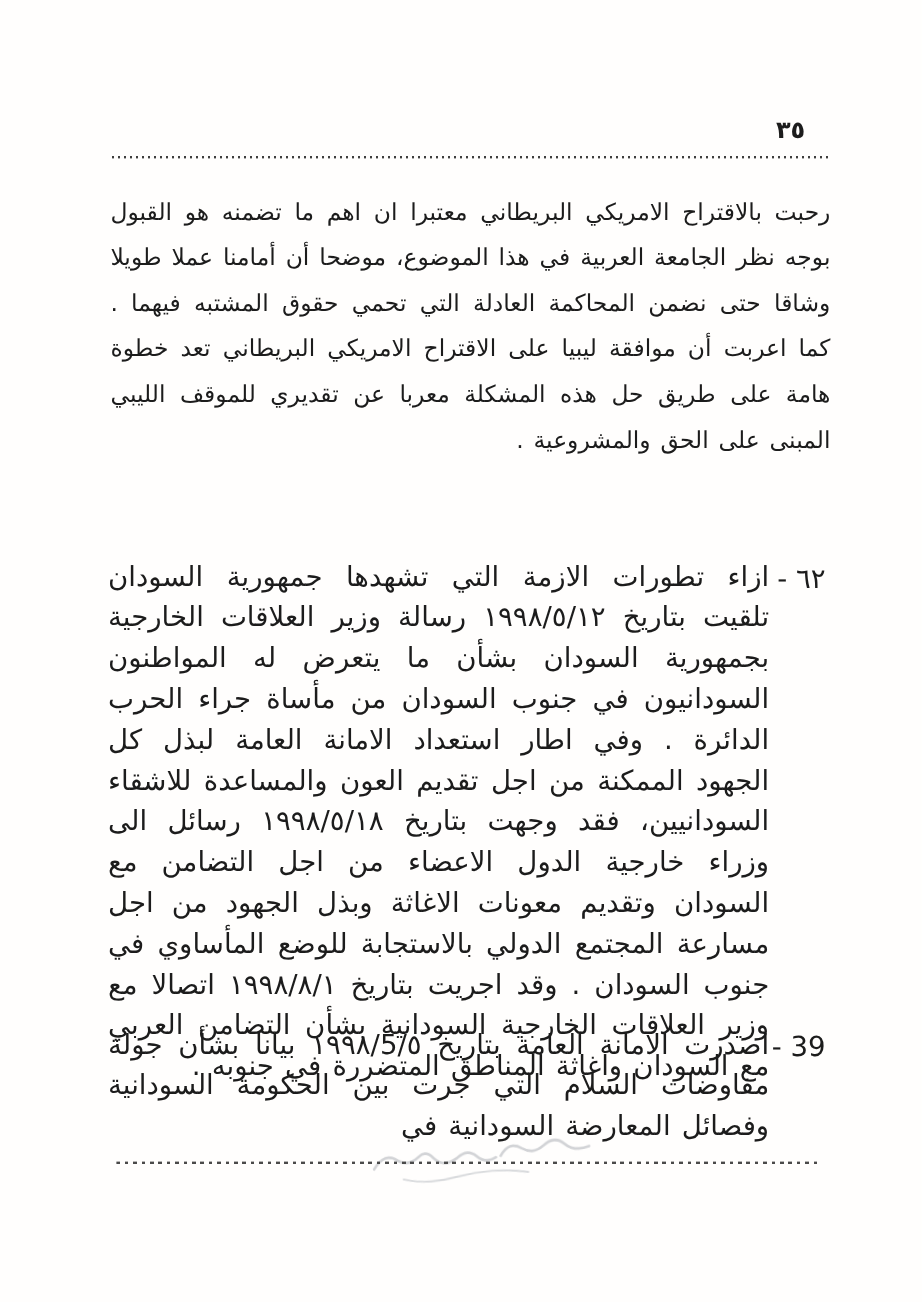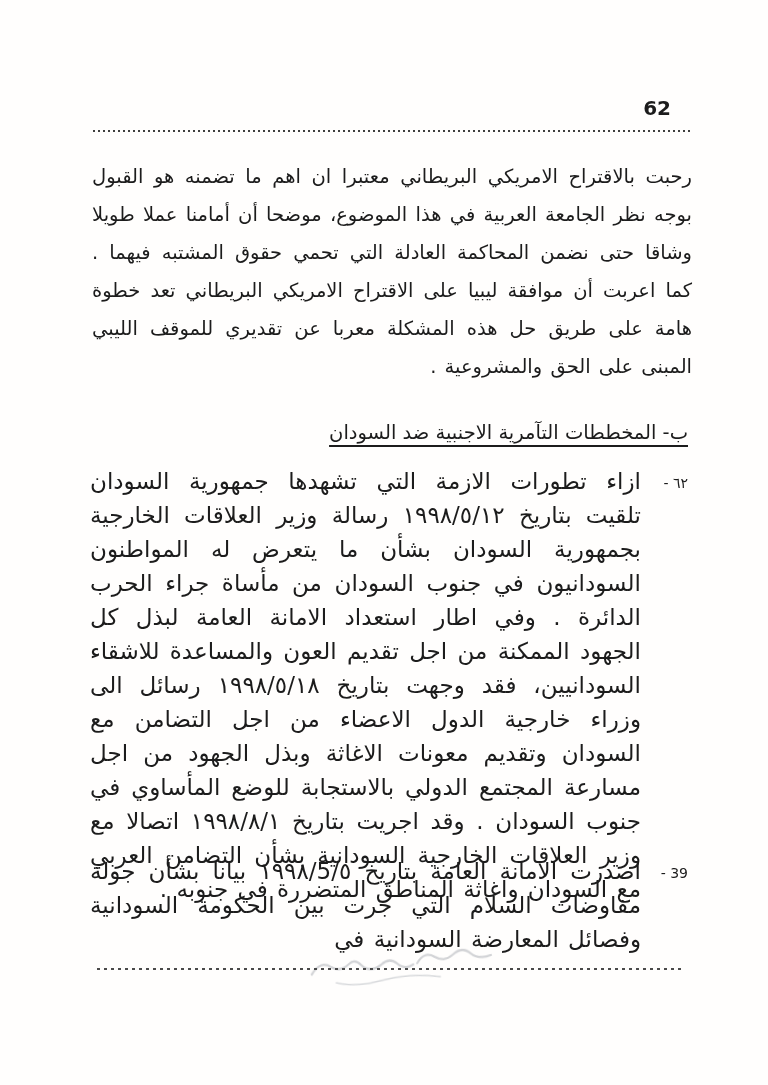--- a/index.html
+++ b/index.html
@@ -60,21 +60,21 @@
     right: 80px;
     width: 598px;
     direction: rtl;
   }
   .item-62 { top: 464px; }
   .item-63 { top: 854px; }
   .item-num {
     position: absolute;
     right: 0;
     top: 0;
-    font-size: 14px;
+    font-size: 23px;
     line-height: 38px;
     white-space: nowrap;
   }
   .item-text {
     margin-right: 47px;
     direction: rtl;
     text-align: justify;
     font-size: 23px;
     line-height: 34px;
     word-spacing: 2px;
@@ -88,27 +88,26 @@
     opacity: 0.38;
     filter: blur(0.5px);
     transform: rotate(-4deg);
   }
 </style>
 </head>
 <body>
 
 <div class="scan-page">
 
-  <div class="page-number" lang="ar" dir="rtl">62</div>
+  <div class="page-number" lang="ar" dir="rtl">٣٥</div>
 
   <div class="rule top-rule"></div>
 
   <p class="para intro" lang="ar" dir="rtl">رحبت بالاقتراح الامريكي البريطاني معتبرا ان اهم ما تضمنه هو القبول بوجه نظر الجامعة العربية في هذا الموضوع، موضحا أن أمامنا عملا طويلا وشاقا حتى نضمن المحاكمة العادلة التي تحمي حقوق المشتبه فيهما . كما اعربت أن موافقة ليبيا على الاقتراح الامريكي البريطاني تعد خطوة هامة على طريق حل هذه المشكلة معربا عن تقديري للموقف الليبي المبنى على الحق والمشروعية .</p>
 
-  <div class="heading" lang="ar" dir="rtl">ب- المخططات التآمرية الاجنبية ضد السودان</div>
 
   <div class="item item-62">
     <span class="item-num" lang="ar" dir="rtl">٦٢ -</span>
     <p class="item-text" lang="ar" dir="rtl">ازاء تطورات الازمة التي تشهدها جمهورية السودان تلقيت بتاريخ ١٩٩٨/٥/١٢ رسالة وزير العلاقات الخارجية بجمهورية السودان بشأن ما يتعرض له المواطنون السودانيون في جنوب السودان من مأساة جراء الحرب الدائرة . وفي اطار استعداد الامانة العامة لبذل كل الجهود الممكنة من اجل تقديم العون والمساعدة للاشقاء السودانيين، فقد وجهت بتاريخ ١٩٩٨/٥/١٨ رسائل الى وزراء خارجية الدول الاعضاء من اجل التضامن مع السودان وتقديم معونات الاغاثة وبذل الجهود من اجل مسارعة المجتمع الدولي بالاستجابة للوضع المأساوي في جنوب السودان . وقد اجريت بتاريخ ١٩٩٨/٨/١ اتصالا مع وزير العلاقات الخارجية السودانية بشأن التضامن العربي مع السودان واغاثة المناطق المتضررة في جنوبه .</p>
   </div>
 
   <div class="item item-63">
     <span class="item-num" lang="ar" dir="rtl">39 -</span>
     <p class="item-text" lang="ar" dir="rtl">اصدرت الامانة العامة بتاريخ ١٩٩٨/5/٥ بيانا بشأن جولة مفاوضات السلام التي جرت بين الحكومة السودانية وفصائل المعارضة السودانية في</p>
   </div>

